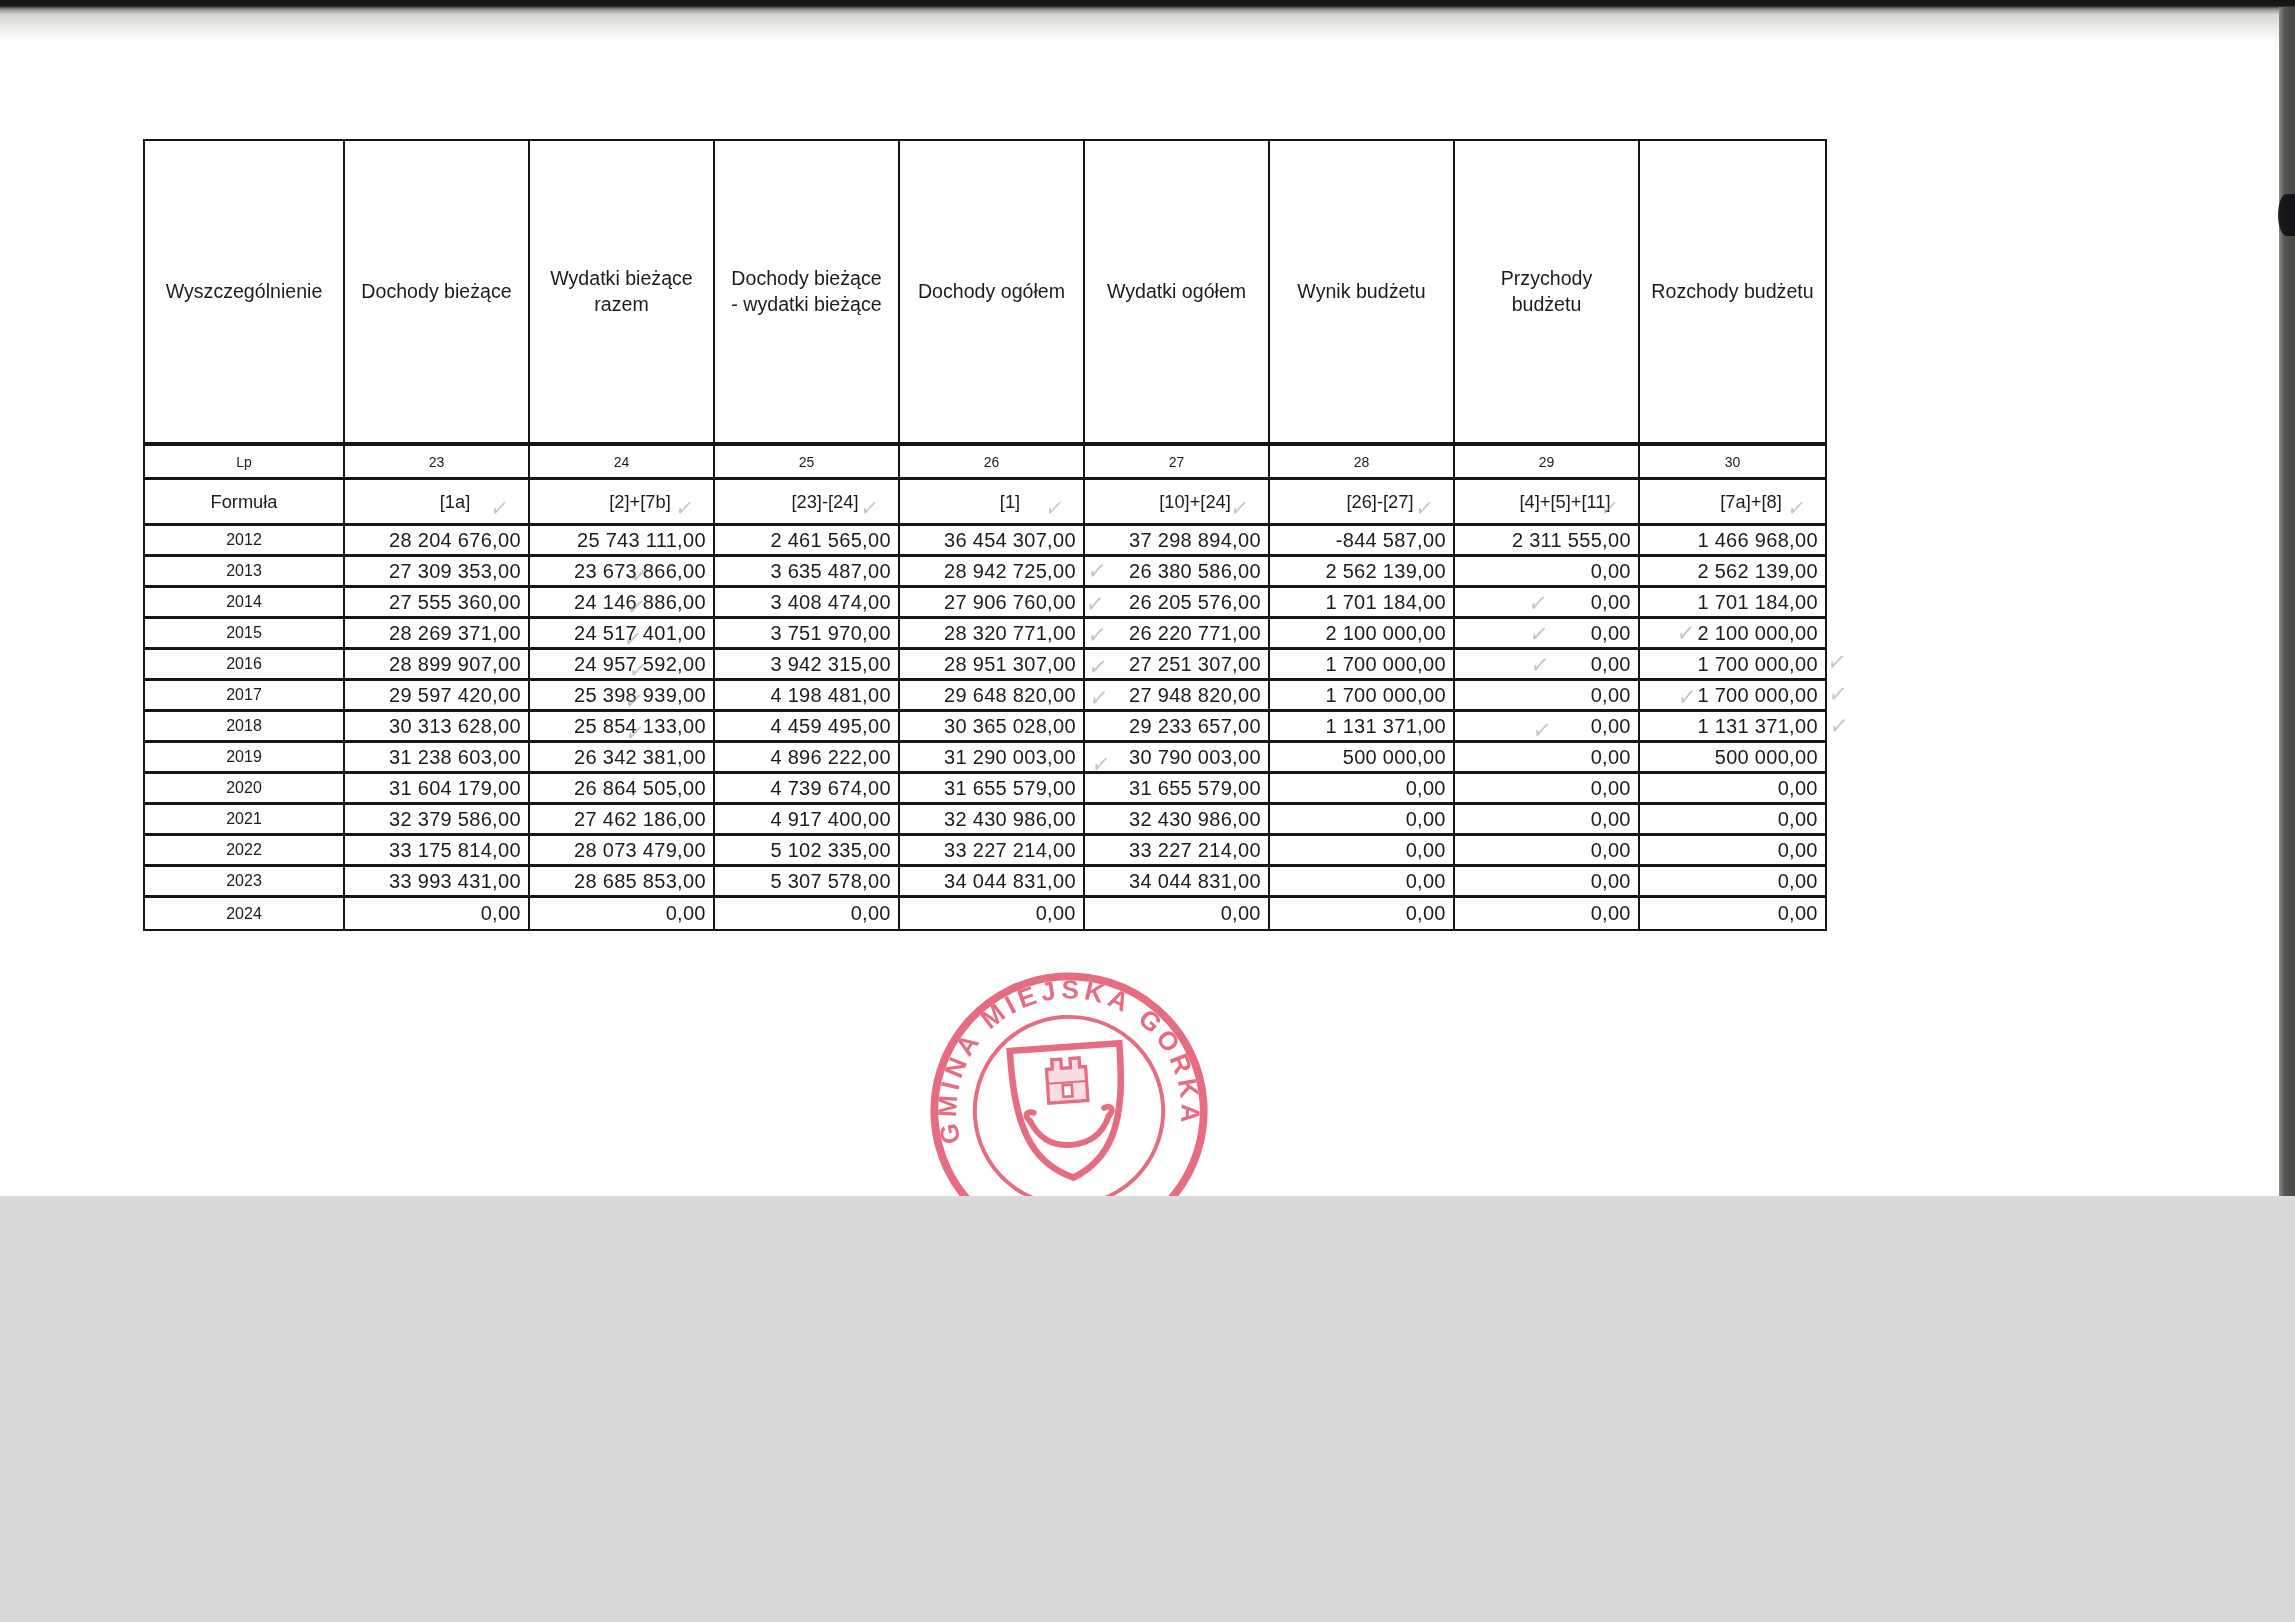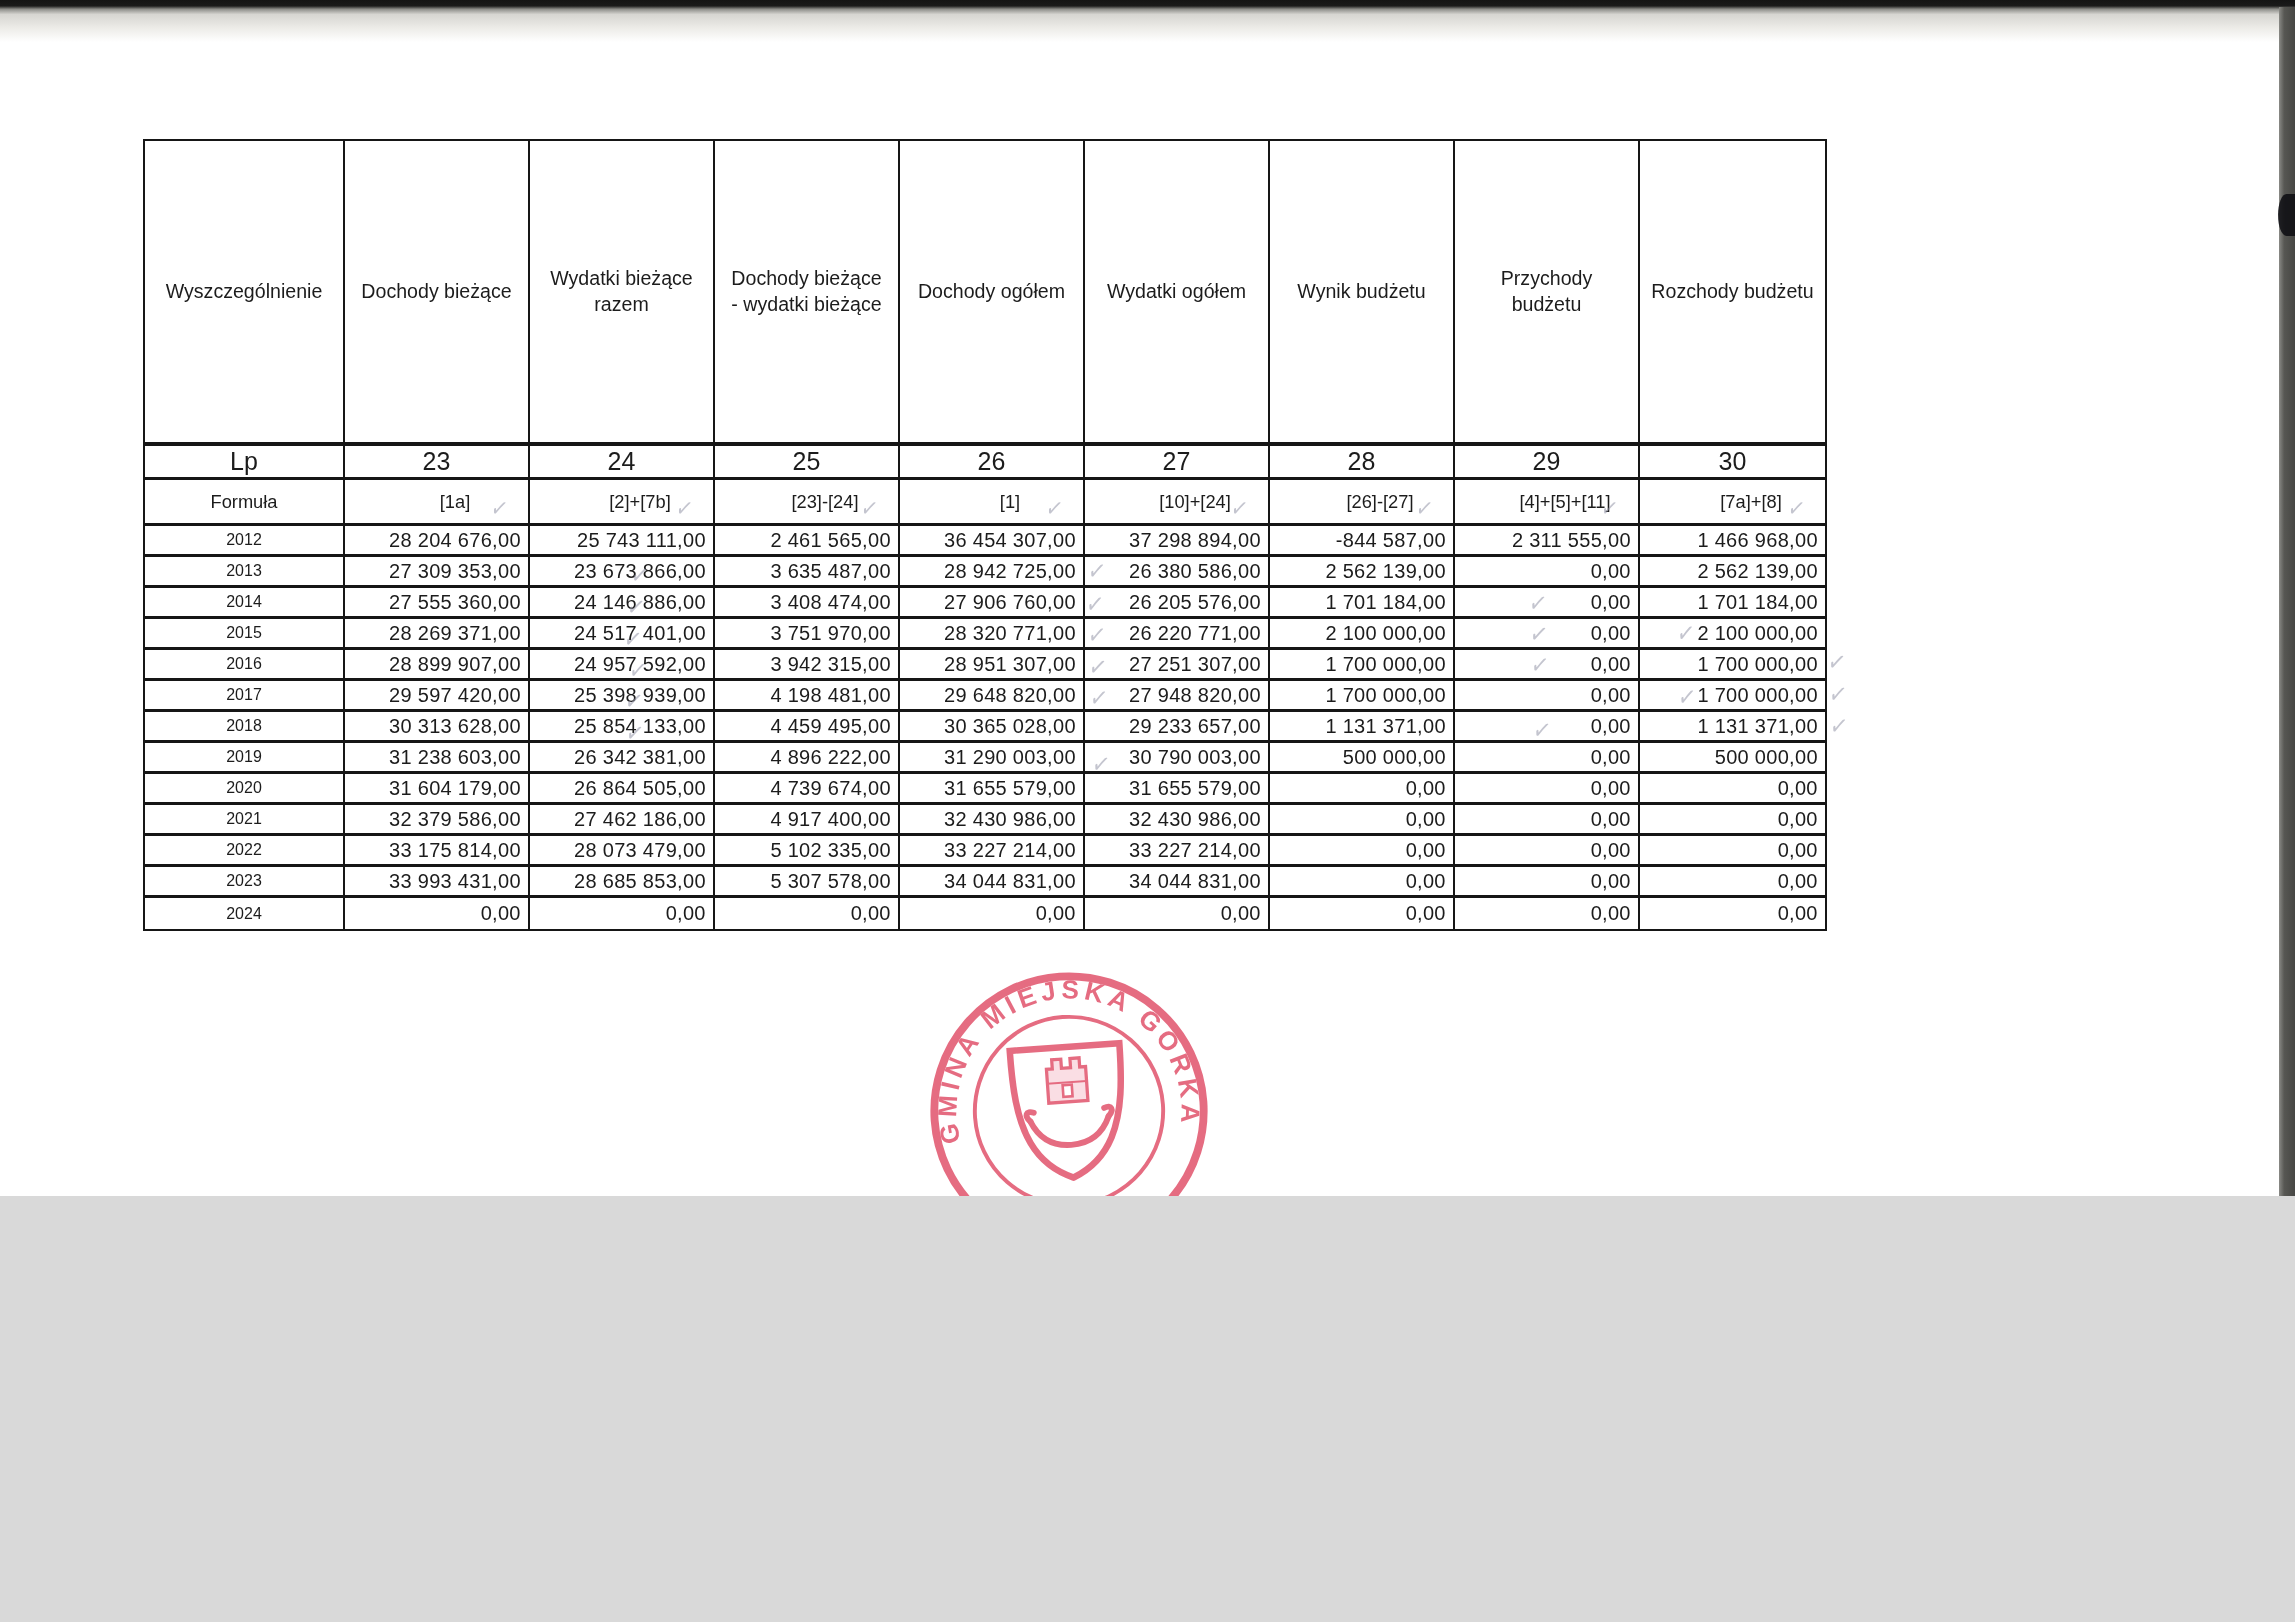--- a/index.html
+++ b/index.html
@@ -24,21 +24,21 @@
   .budget-table{position:absolute;left:143px;top:139px;
     display:grid;grid-template-columns:200px repeat(8,185px);
     grid-template-rows:305px 34px 46px repeat(13,31px);
     border:2.6px solid var(--table-line);background:#fff;}
   .cell{box-sizing:border-box;border-right:2px solid var(--table-line);
     border-bottom:3.3px solid var(--table-line);
     display:flex;align-items:center;justify-content:center;}
   .cell:nth-child(9n){border-right:none;text-align:right;}
   .cell:nth-last-child(-n+9){border-bottom:none;}
   .head{font-size:19.6px;line-height:1.3;text-align:center;padding:0 10.5px;border-bottom-width:4.6px;}
-  .lp{font-size:25px;border-bottom-width:3.9px;}
+  .lp{font-size:14px;border-bottom-width:3.9px;}
   .formula{font-size:18.3px;border-bottom-width:3.9px;position:relative;}
   .formula .f-code{position:relative;margin-left:37px;}
   .year{font-size:16px;}
   .num{font-size:20px;justify-content:flex-end;padding-right:7.2px;letter-spacing:0.3px;}
 
   
   .tick,.tick-float{font-family:"DejaVu Sans",sans-serif;color:rgba(148,150,168,.55);
     font-weight:bold;pointer-events:none;}
   .formula .tick{position:absolute;right:18.3px;top:14.4px;font-size:25px;transform:rotate(14deg) scaleX(.75);}
   .tick-layer{position:absolute;left:0;top:0;width:2295px;height:1623px;pointer-events:none;}

